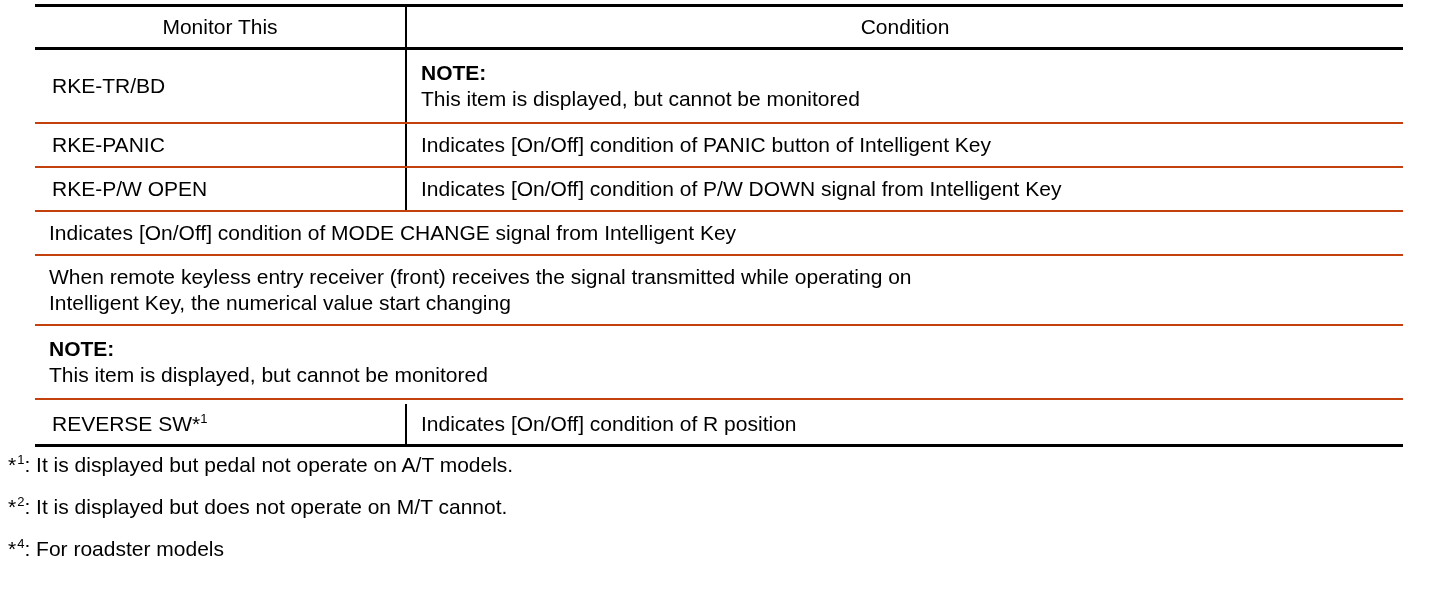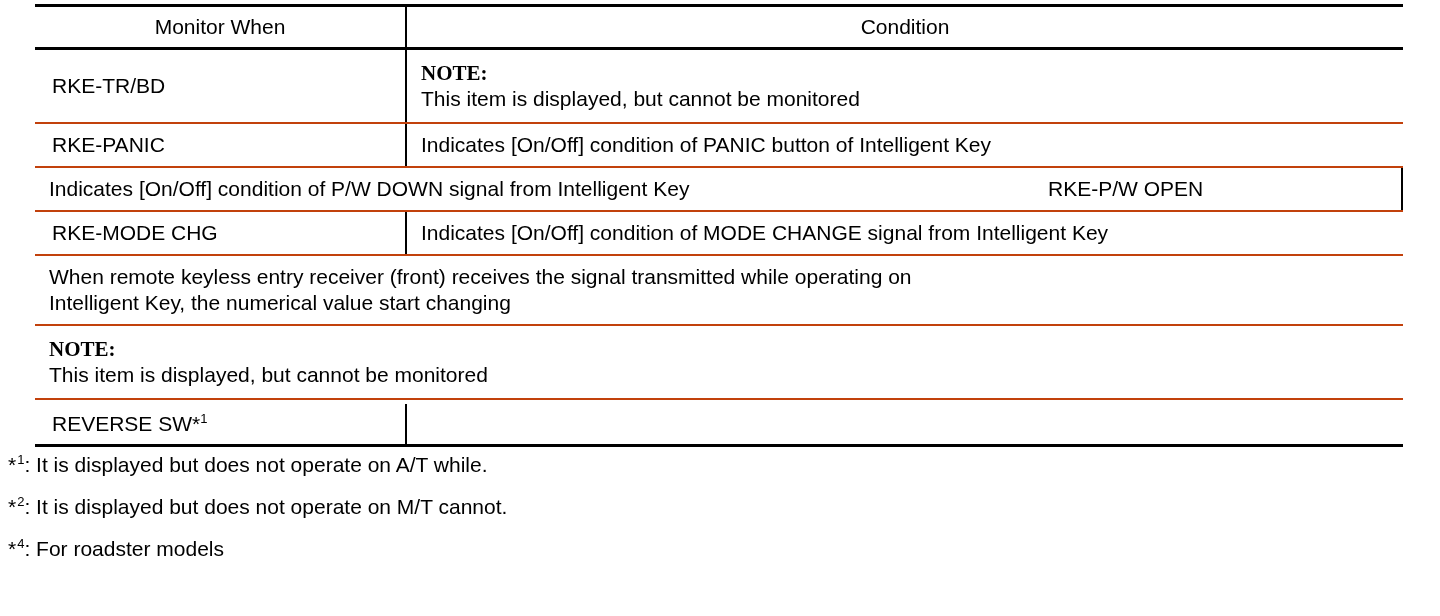--- a/index.html
+++ b/index.html
@@ -52,21 +52,21 @@
     align-items: center;
     justify-content: center;
     padding: 0;
     min-height: 40px;
   }
 
   .row-single { min-height: 44px; }
   .row-note   { min-height: 74px; }
   .row-tall   { min-height: 70px; }
 
-  .note-label { font-weight: bold; font-family: Liberation Serif, serif; }
+  .note-label { font-weight: bold; }
 
   sup {
     font-size: 13px;
     line-height: 0;
     vertical-align: super;
   }
 
   
   .footnotes {
     position: absolute;
@@ -78,21 +78,21 @@
   .footnote { margin-bottom: 16px; white-space: nowrap; }
   .footnote .fn-star { letter-spacing: 1px; }
 </style>
 </head>
 <body>
 
 <div class="monitor-table">
 
   <div class="t-row header-row">
     <div class="cell cell-item">
-      <span>Monitor When</span>
+      <span>Monitor This</span>
     </div>
     <div class="cell cell-cond">
       <span>Condition</span>
     </div>
   </div>
 
   <div class="t-row row-note">
     <div class="cell cell-item">
       <span>RKE-TR/BD</span>
     </div>
@@ -105,32 +105,29 @@
   <div class="t-row row-single">
     <div class="cell cell-item">
       <span>RKE-PANIC</span>
     </div>
     <div class="cell cell-cond">
       <div class="cond-text">Indicates [On/Off] condition of PANIC button of Intelligent Key</div>
     </div>
   </div>
 
   <div class="t-row row-single">
+    <div class="cell cell-item">
+      <span>RKE-P/W OPEN</span>
+    </div>
     <div class="cell cell-cond">
       <div class="cond-text">Indicates [On/Off] condition of P/W DOWN signal from Intelligent Key</div>
-    </div>
-    <div class="cell cell-item">
-      <span>RKE-P/W OPEN</span>
     </div>
   </div>
 
   <div class="t-row row-single">
-    <div class="cell cell-item">
-      <span>RKE-MODE CHG</span>
-    </div>
     <div class="cell cell-cond">
       <div class="cond-text">Indicates [On/Off] condition of MODE CHANGE signal from Intelligent Key</div>
     </div>
   </div>
 
   <div class="t-row row-tall">
     <div class="cell cell-cond">
       <div class="cond-text">When remote keyless entry receiver (front) receives the signal transmitted while operating on Intelligent Key, the numerical value start changing</div>
     </div>
   </div>
@@ -139,28 +136,31 @@
     <div class="cell cell-cond">
       <div class="note-label">NOTE:</div>
       <div class="cond-text">This item is displayed, but cannot be monitored</div>
     </div>
   </div>
 
   <div class="t-row row-single">
     <div class="cell cell-item">
       <span><span>REVERSE SW*</span><sup>1</sup></span>
     </div>
+    <div class="cell cell-cond">
+      <div class="cond-text">Indicates [On/Off] condition of R position</div>
+    </div>
   </div>
 
 </div>
 
 <div class="footnotes">
   <div class="footnote">
     <span class="fn-star">*</span><sup>1</sup><span>:</span>
-    <span>It is displayed but does not operate on A/T while.</span>
+    <span>It is displayed but pedal not operate on A/T models.</span>
   </div>
   <div class="footnote">
     <span class="fn-star">*</span><sup>2</sup><span>:</span>
     <span>It is displayed but does not operate on M/T cannot.</span>
   </div>
   <div class="footnote">
     <span class="fn-star">*</span><sup>4</sup><span>:</span>
     <span>For roadster models</span>
   </div>
 </div>

